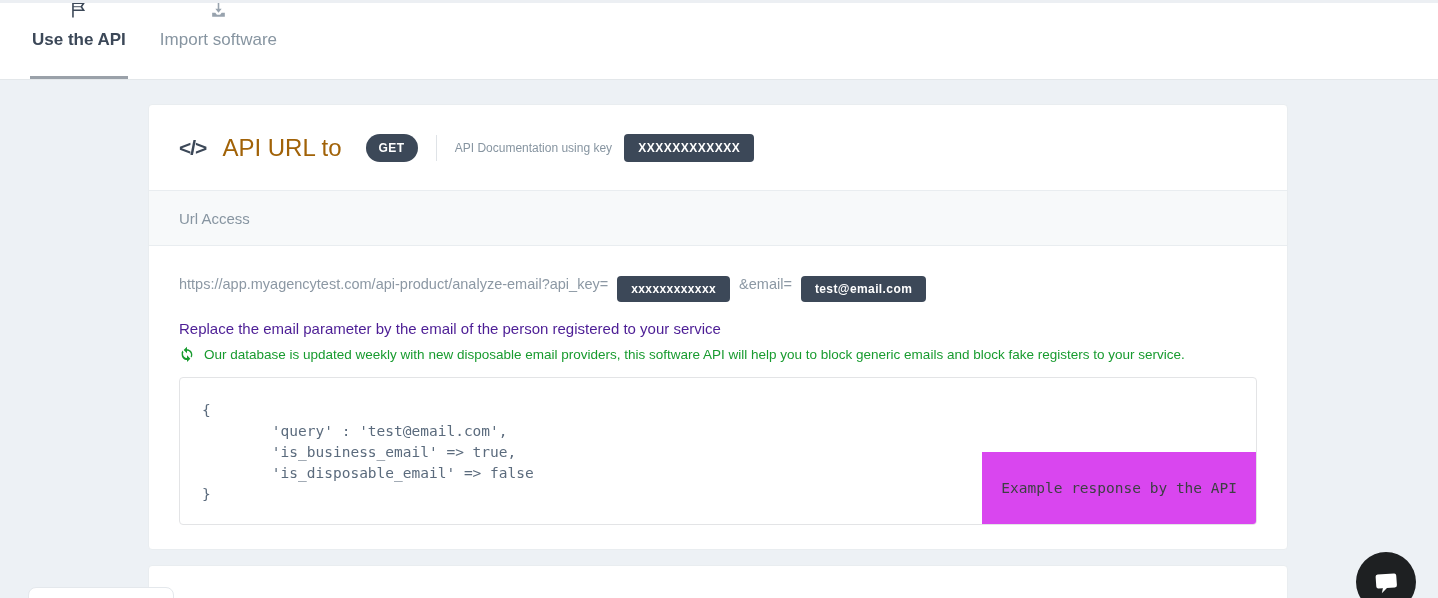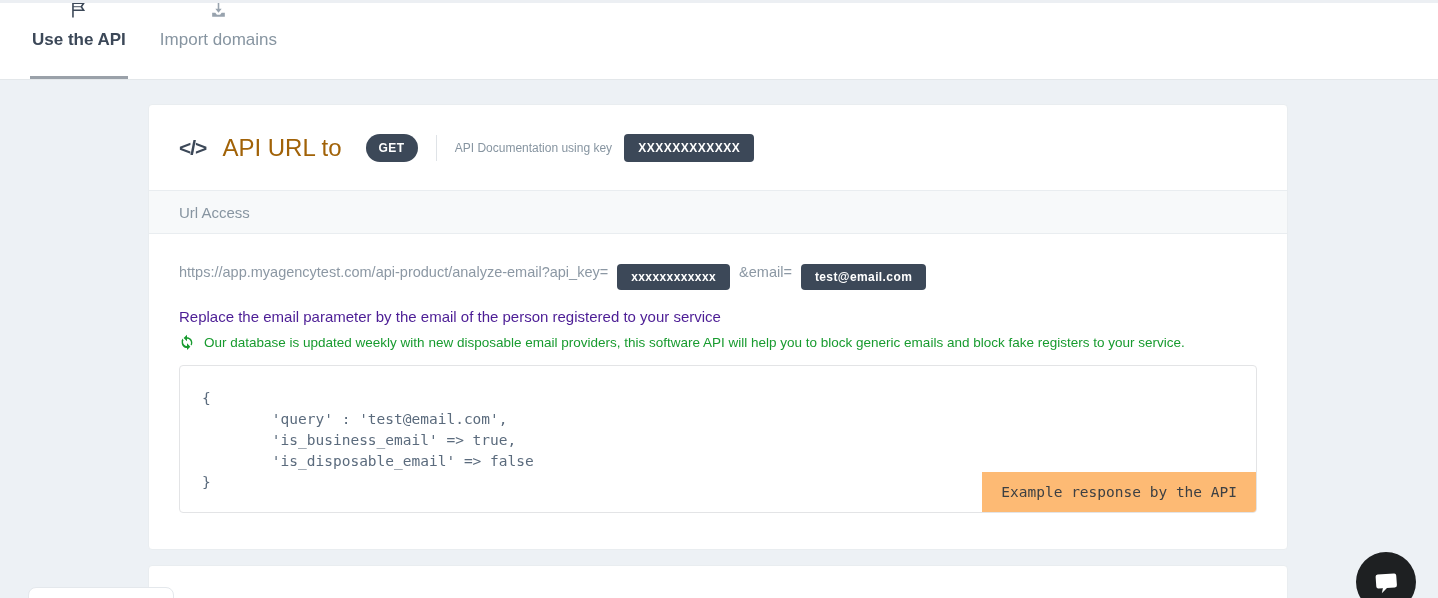--- a/index.html
+++ b/index.html
@@ -46,21 +46,21 @@
   .badge-dark {
     background:#3c4858; color:#ffffff; font-weight:bold;
     border-radius:4px; display:inline-block;
   }
   .method-badge { font-size:12px; padding:7px 13px; letter-spacing:.5px;border-radius:14px; }
   .header-divider { width:1px; height:26px; background:#dfe3e7; margin:0 18px; }
   .doc-label { font-size:12px; color:#8795a1; margin-right:12px; }
   .key-badge { font-size:12px; padding:7px 14px; letter-spacing:.5px; }
 
   .section-band {
-    height:44px; background:#f7f9fa;
+    height:56px; background:#f7f9fa;
     border-top:1px solid #e9edf0; border-bottom:1px solid #e9edf0;
     display:flex; align-items:center; padding:0 30px;
     font-size:15px; color:#8795a1;
   }
 
   .card-content { padding:22px 30px 16px; }
 
   .url-row { display:flex; align-items:flex-start; margin:8px 0 16px; }
   .url-text { font-size:14.5px; color:#8c98a4; }
   .param-badge { font-size:12px; padding:6px 14px; margin:0 9px; letter-spacing:.4px; }
@@ -74,23 +74,23 @@
     margin-top:15px; border:1px solid #e3e4e6; border-radius:4px;
     height:148px; position:relative; overflow:hidden; background:#ffffff;
   }
   .code-box pre {
     margin:0; padding:22px 0 0 22px;
     font-family:"DejaVu Sans Mono","Liberation Mono",monospace;
     font-size:14.5px; line-height:21px; color:#5b6b7d;
   }
   .code-caption {
     position:absolute; right:0; bottom:0;
-    background:#fdba74; color:#3d4043;
+    background:#d946ef; color:#3d4043;
     font-family:"DejaVu Sans Mono","Liberation Mono",monospace;
-    font-size:14.5px; padding:12px 19px;
+    font-size:14.5px; padding:28px 19px;
   }
 
   
   .tooltip-stub {
     position:absolute; left:28px; top:587px; width:146px; height:30px;
     background:#ffffff; border:1px solid #e4e8ec; border-radius:8px;
   }
 
   
   .chat-launcher {
@@ -116,21 +116,21 @@
     </span>
     <span class="tab-label">Use the API</span>
   </div>
   <div class="tab">
     <span class="tab-icon">
       <svg width="19" height="19" viewBox="0 0 24 24" fill="#98a3ae">
         <path d="M11 3h2v8h3l-4 5-4-5h3z"></path>
         <path d="M4 16h4l2 2.5h4L16 16h4v5H4z"></path>
       </svg>
     </span>
-    <span class="tab-label">Import domains</span>
+    <span class="tab-label">Import software</span>
   </div>
 </div>
 
 <div class="card card-1">
 
   <div class="card-header">
     <span class="code-glyph">&lt;/&gt;</span>
     <span class="card-title">API URL to</span>
     <span class="badge-dark method-badge">GET</span>
     <span class="header-divider"></span>

